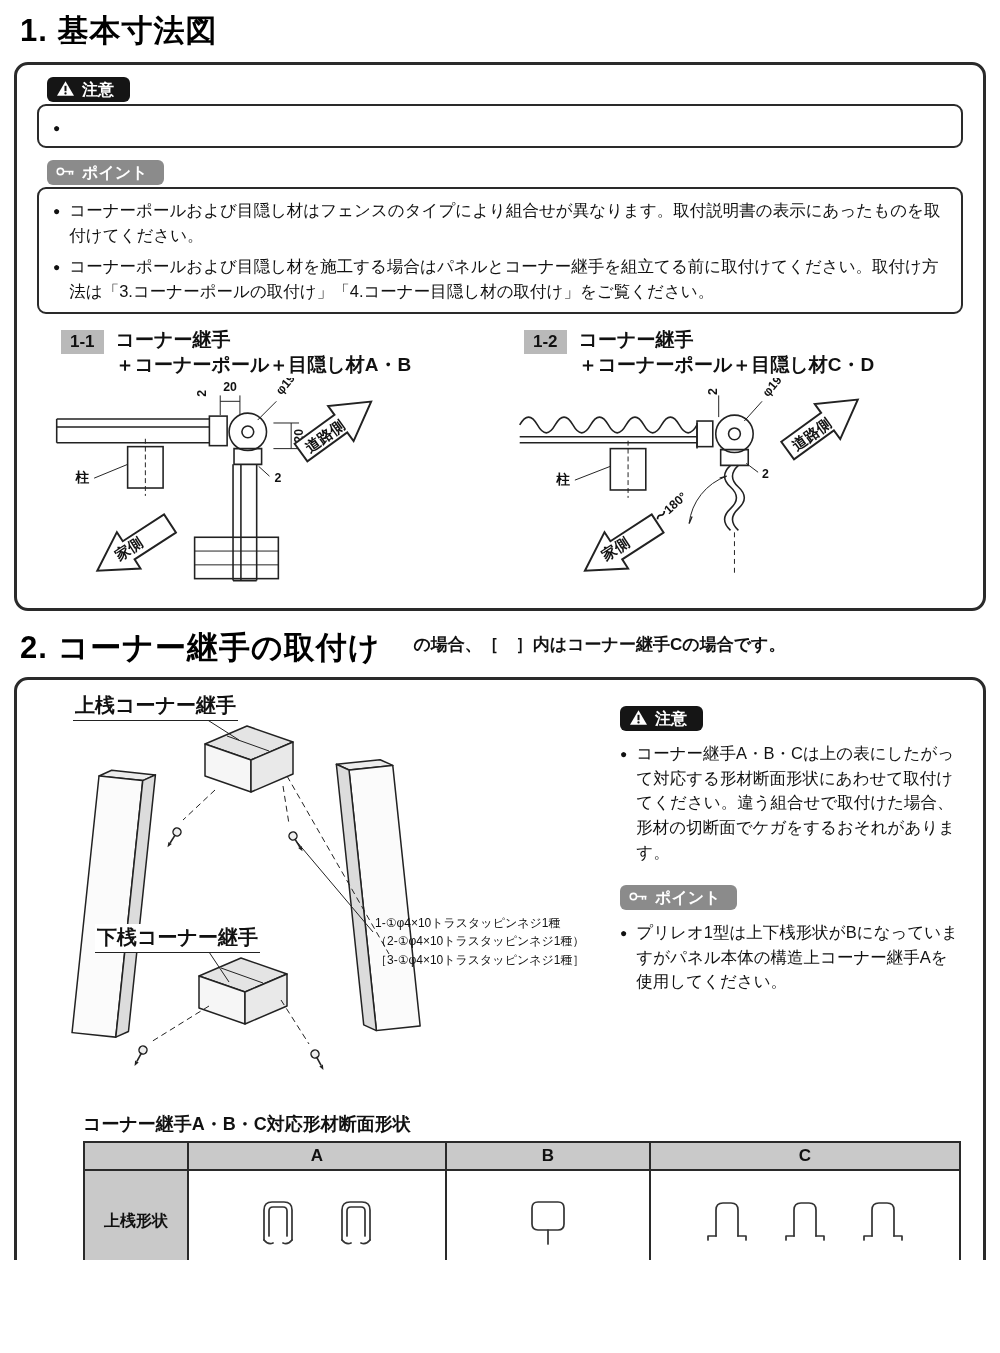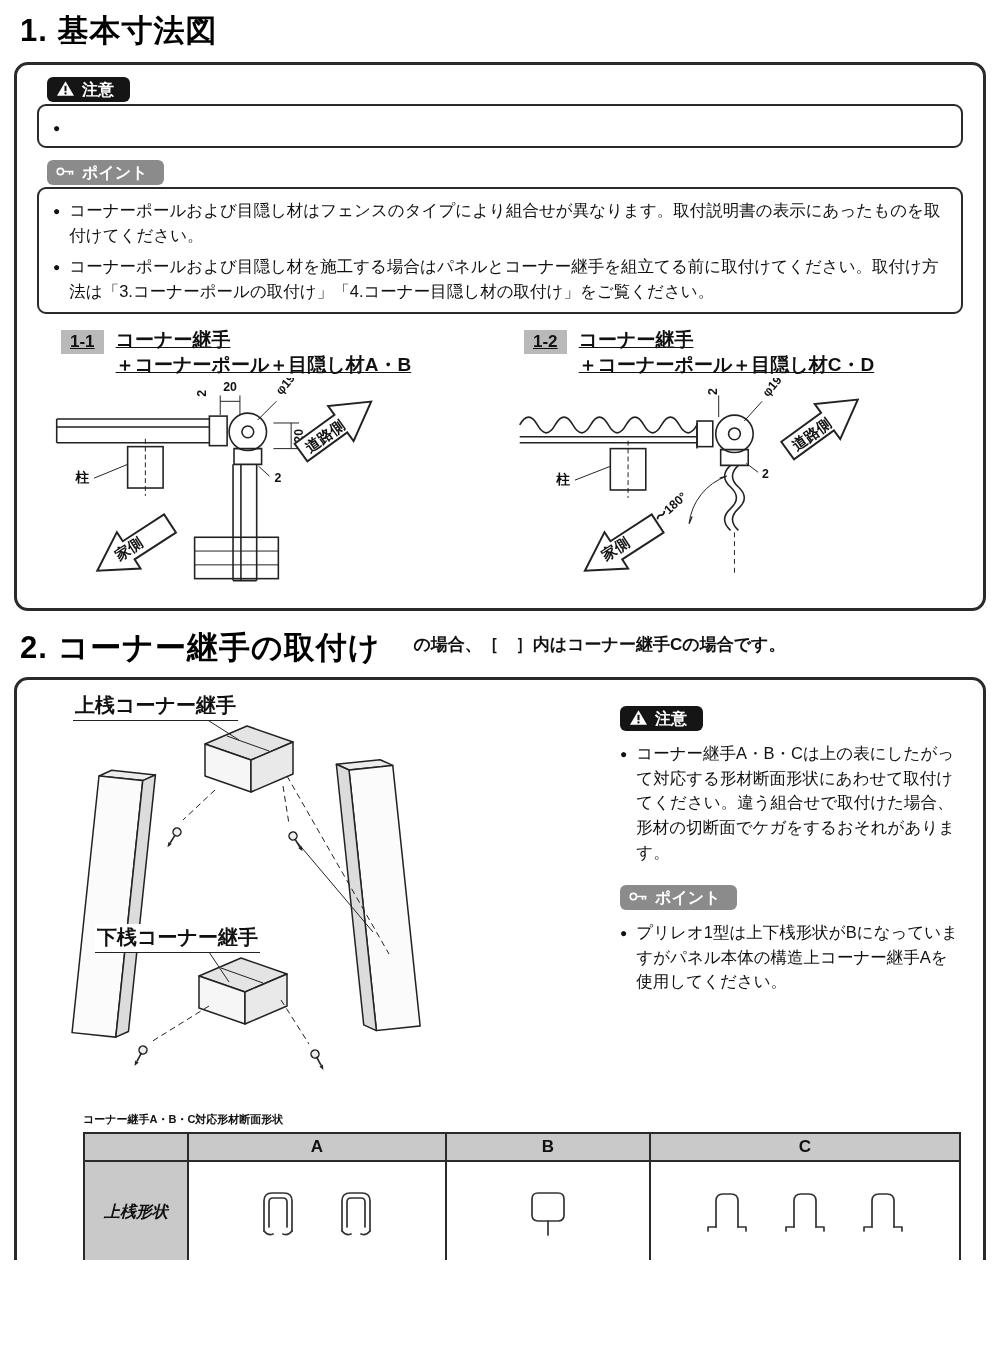--- a/index.html
+++ b/index.html
@@ -18,45 +18,45 @@
   .tag-icon { width:19px; height:17px; display:block; }
 
   .framed { border:2px solid #2a2a2a; border-radius:9px; padding:9px 14px; margin-top:2px; }
 
   .bullet-row { display:flex; gap:9px; font-size:16.5px; line-height:1.5; color:#111; }
   .bullet-row + .bullet-row { margin-top:6px; }
   .bullet { font-size:12px; padding-top:4px; flex:0 0 auto; }
 
   .subs { display:flex; margin-top:14px; }
   .sub { flex:1; min-width:0; }
-  .sub-head { display:flex; gap:12px; margin-left:24px; align-items:flex-start;text-decoration:underline; }
+  .sub-head { display:flex; gap:12px; margin-left:24px; align-items:flex-start; }
   .sub-num { background:#b9b9b9; color:#111; font-size:17px; font-weight:700; padding:2px 9px; margin-top:2px; flex:0 0 auto; }
   .sub-title { font-size:19px; font-weight:800; line-height:1.3; }
   .drawing { width:100%; height:222px; display:block; }
   .drawing text { fill:#111; }
 
   .sec2-head { display:flex; gap:16px; align-items:flex-start; margin:16px 0 8px 20px; }
   .note { font-size:17px; font-weight:700; line-height:1.4; padding-top:6px; }
   .note .l2 { padding-left:17px; }
 
   .s2-top { display:flex; gap:8px; }
   .s2-left { width:575px; height:404px; position:relative; flex:0 0 auto; }
   .s2-left svg.iso { position:absolute; inset:0; width:100%; height:100%; }
   .s2-label { position:absolute; font-size:20px; font-weight:700; border-bottom:1.5px solid #222; background:#fff; padding:0 2px 1px; white-space:nowrap; }
   .screw-note { position:absolute; left:338px; top:222px; width:235px; font-size:12px; line-height:1.55; white-space:nowrap; }
   .s2-right { flex:1; padding-top:14px; min-width:0; }
   .s2-right .bullet-row { margin-top:10px; }
   .s2-right .blk { margin-bottom:20px; }
 
   .tbl-wrap { margin:16px 0 0 46px; }
-  .tbl-title { font-size:11px; font-weight:700; margin-bottom:5px; }
+  .tbl-title { font-size:18px; font-weight:700; margin-bottom:5px; }
   table.profiles { border-collapse:collapse; }
   table.profiles th, table.profiles td { border:2px solid #2a2a2a; }
   table.profiles th { background:#c9c9c9; height:28px; font-size:17px; font-weight:700; }
-  td.rowlabel { background:#c9c9c9; width:104px; text-align:center; font-size:16px; font-weight:700;font-style:italic; }
+  td.rowlabel { background:#c9c9c9; width:104px; text-align:center; font-size:16px; font-weight:700; }
   td.shapes { height:104px; }
   .col-a { width:258px; } .col-b { width:204px; } .col-c { width:310px; }
   .cellshapes { display:flex; justify-content:center; align-items:center; gap:32px; }
   .profile { width:46px; height:56px; display:block; }
   .profile g { fill:none; stroke:#333; stroke-width:1.7; stroke-linecap:round; stroke-linejoin:round; }
 </style>
 </head>
 <body>
 
 <div class="page">
@@ -271,20 +271,25 @@
 
             <g stroke-width="1">
               <line x1="158" y1="20" x2="202" y2="48"></line>
               <line x1="168" y1="254" x2="192" y2="290"></line>
               <line x1="336" y1="240" x2="260" y2="150"></line>
             </g>
           </g>
         </svg>
         <div class="s2-label" style="left:36px; top:0;">上桟コーナー継手</div>
         <div class="s2-label" style="left:58px; top:232px;">下桟コーナー継手</div>
+        <div class="screw-note">
+          <div>1-①φ4×10トラスタッピンネジ1種</div>
+          <div>（2-①φ4×10トラスタッピンネジ1種）</div>
+          <div>［3-①φ4×10トラスタッピンネジ1種］</div>
+        </div>
       </div>
 
       <div class="s2-right">
         <div class="blk">
           <div class="tag black" style="margin-left:0">
             <svg class="tag-icon" viewBox="0 0 24 22">
               <path d="M12,1.5 L23,20.5 H1 Z" fill="#fff"></path>
               <rect x="10.7" y="7.5" width="2.6" height="7" fill="#111"></rect>
               <circle cx="12" cy="17.4" r="1.5" fill="#111"></circle>
             </svg>

